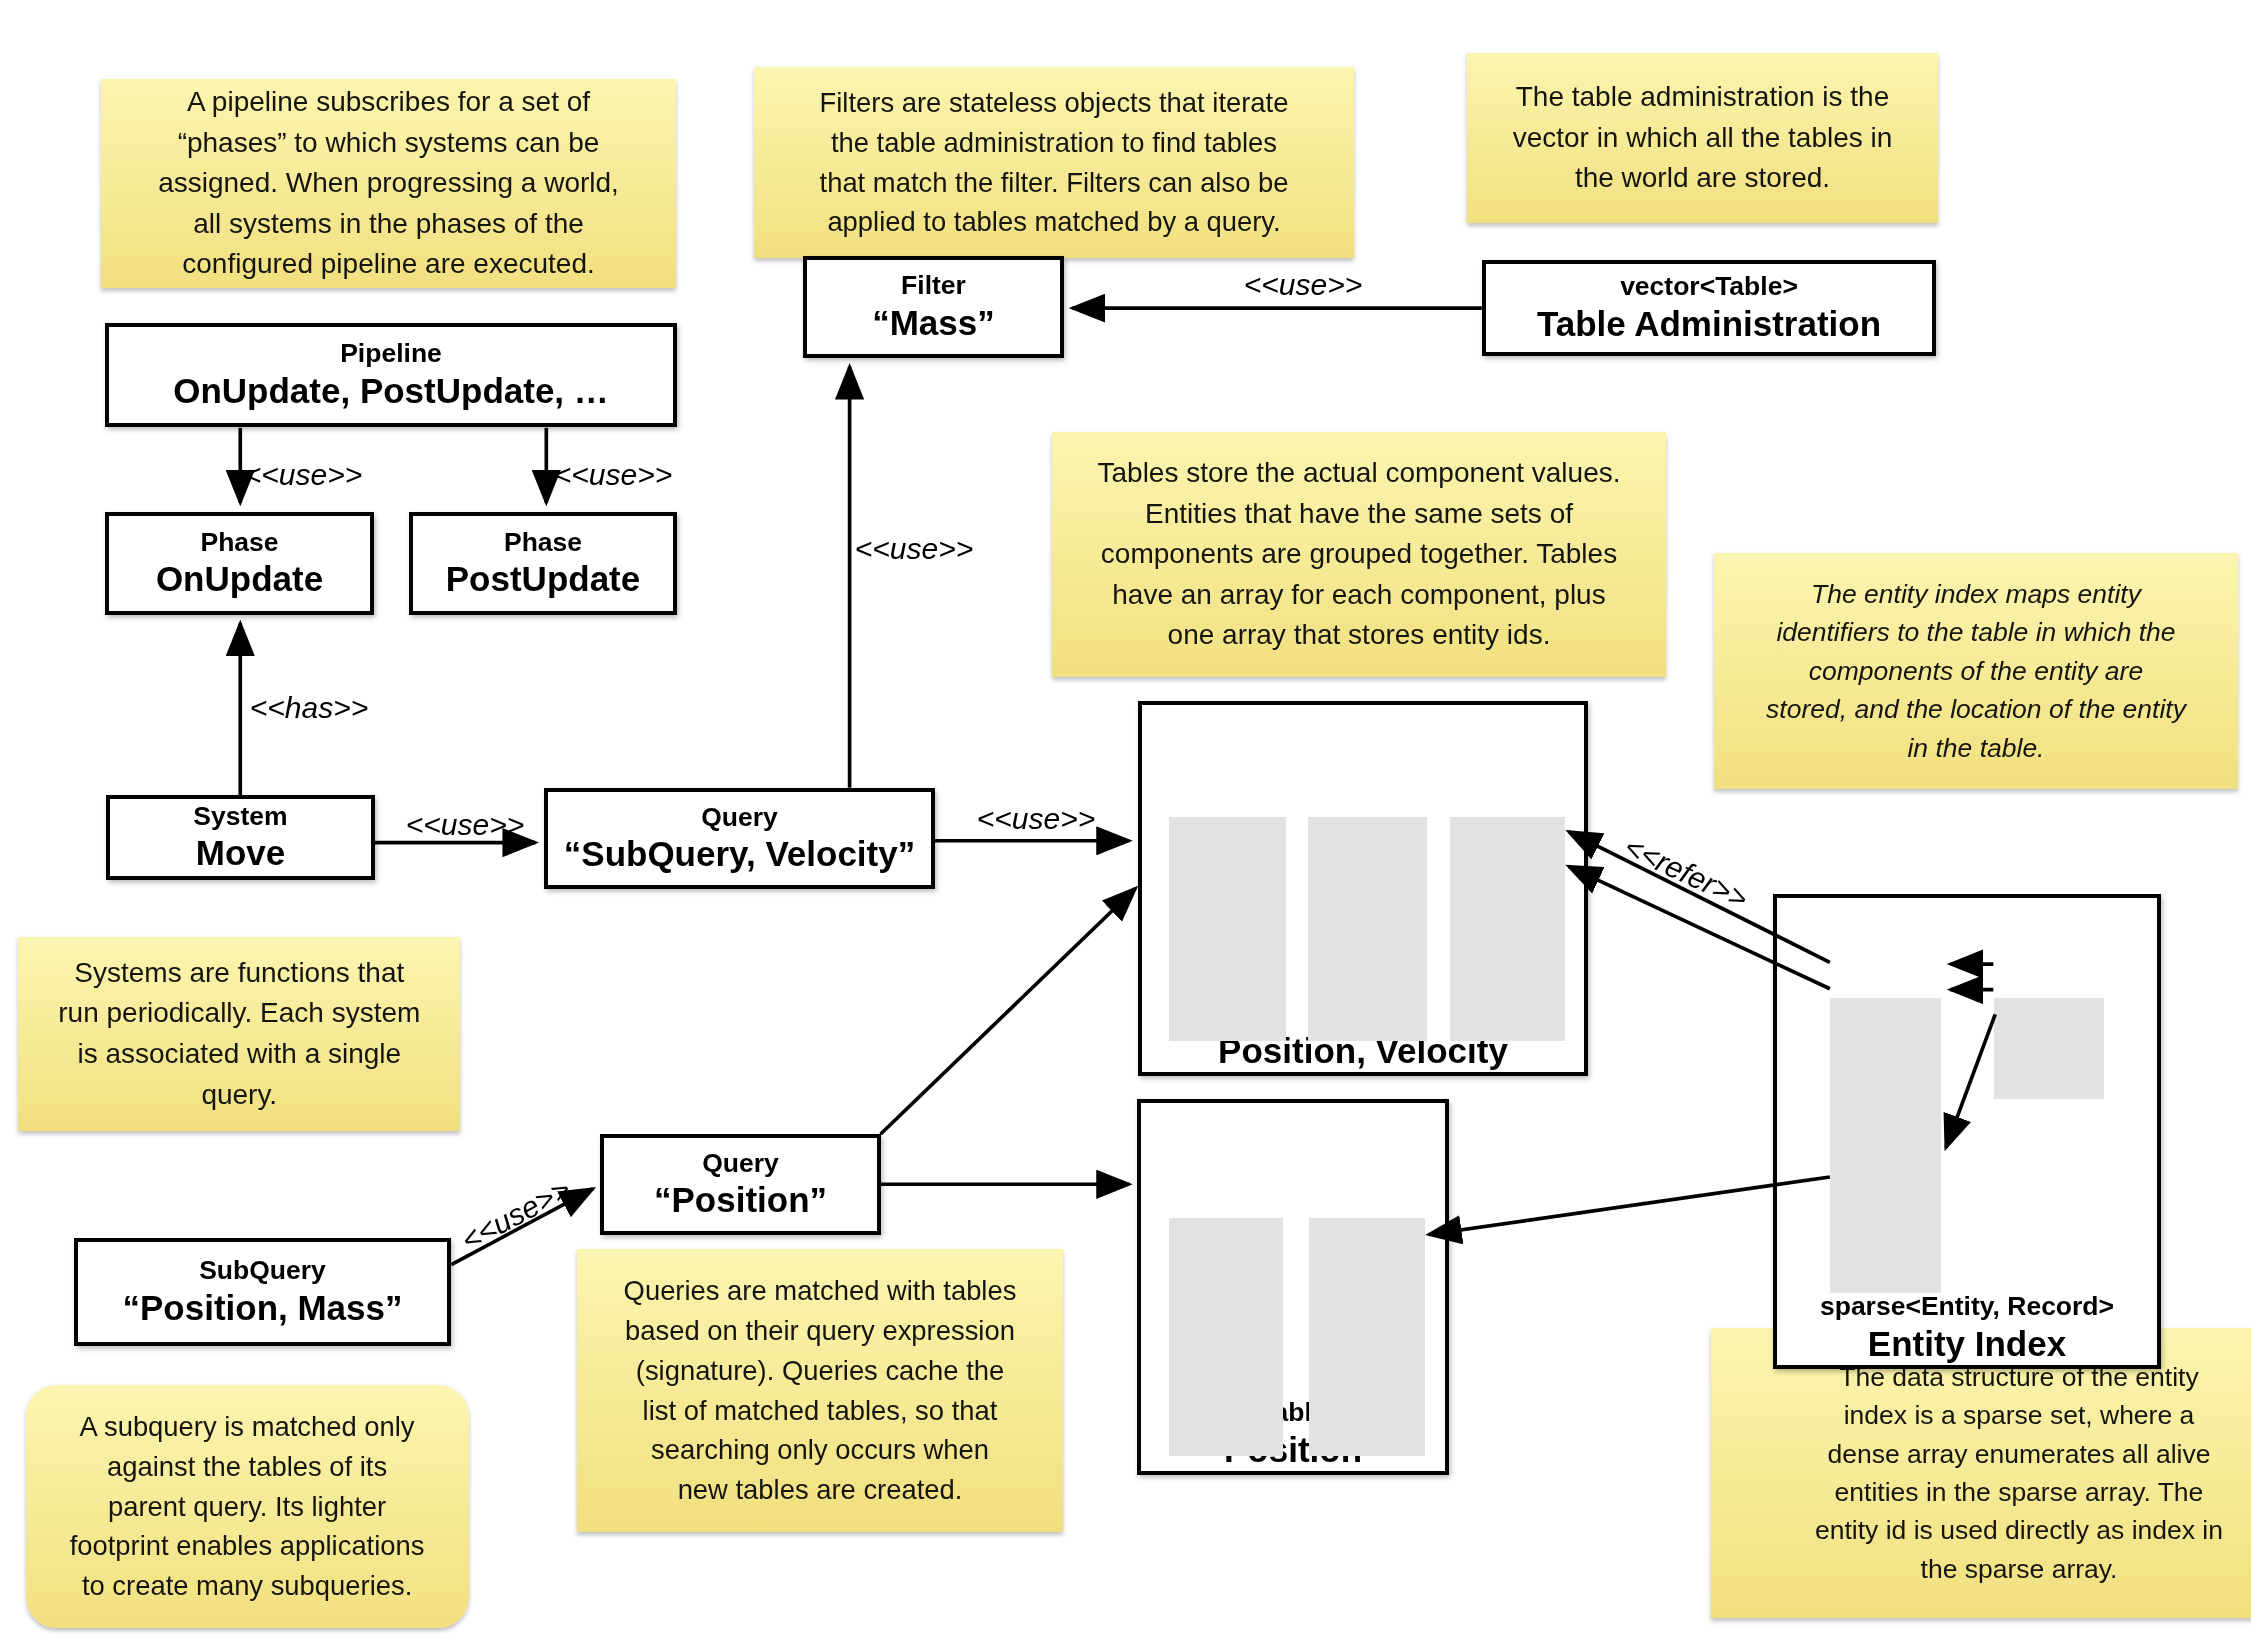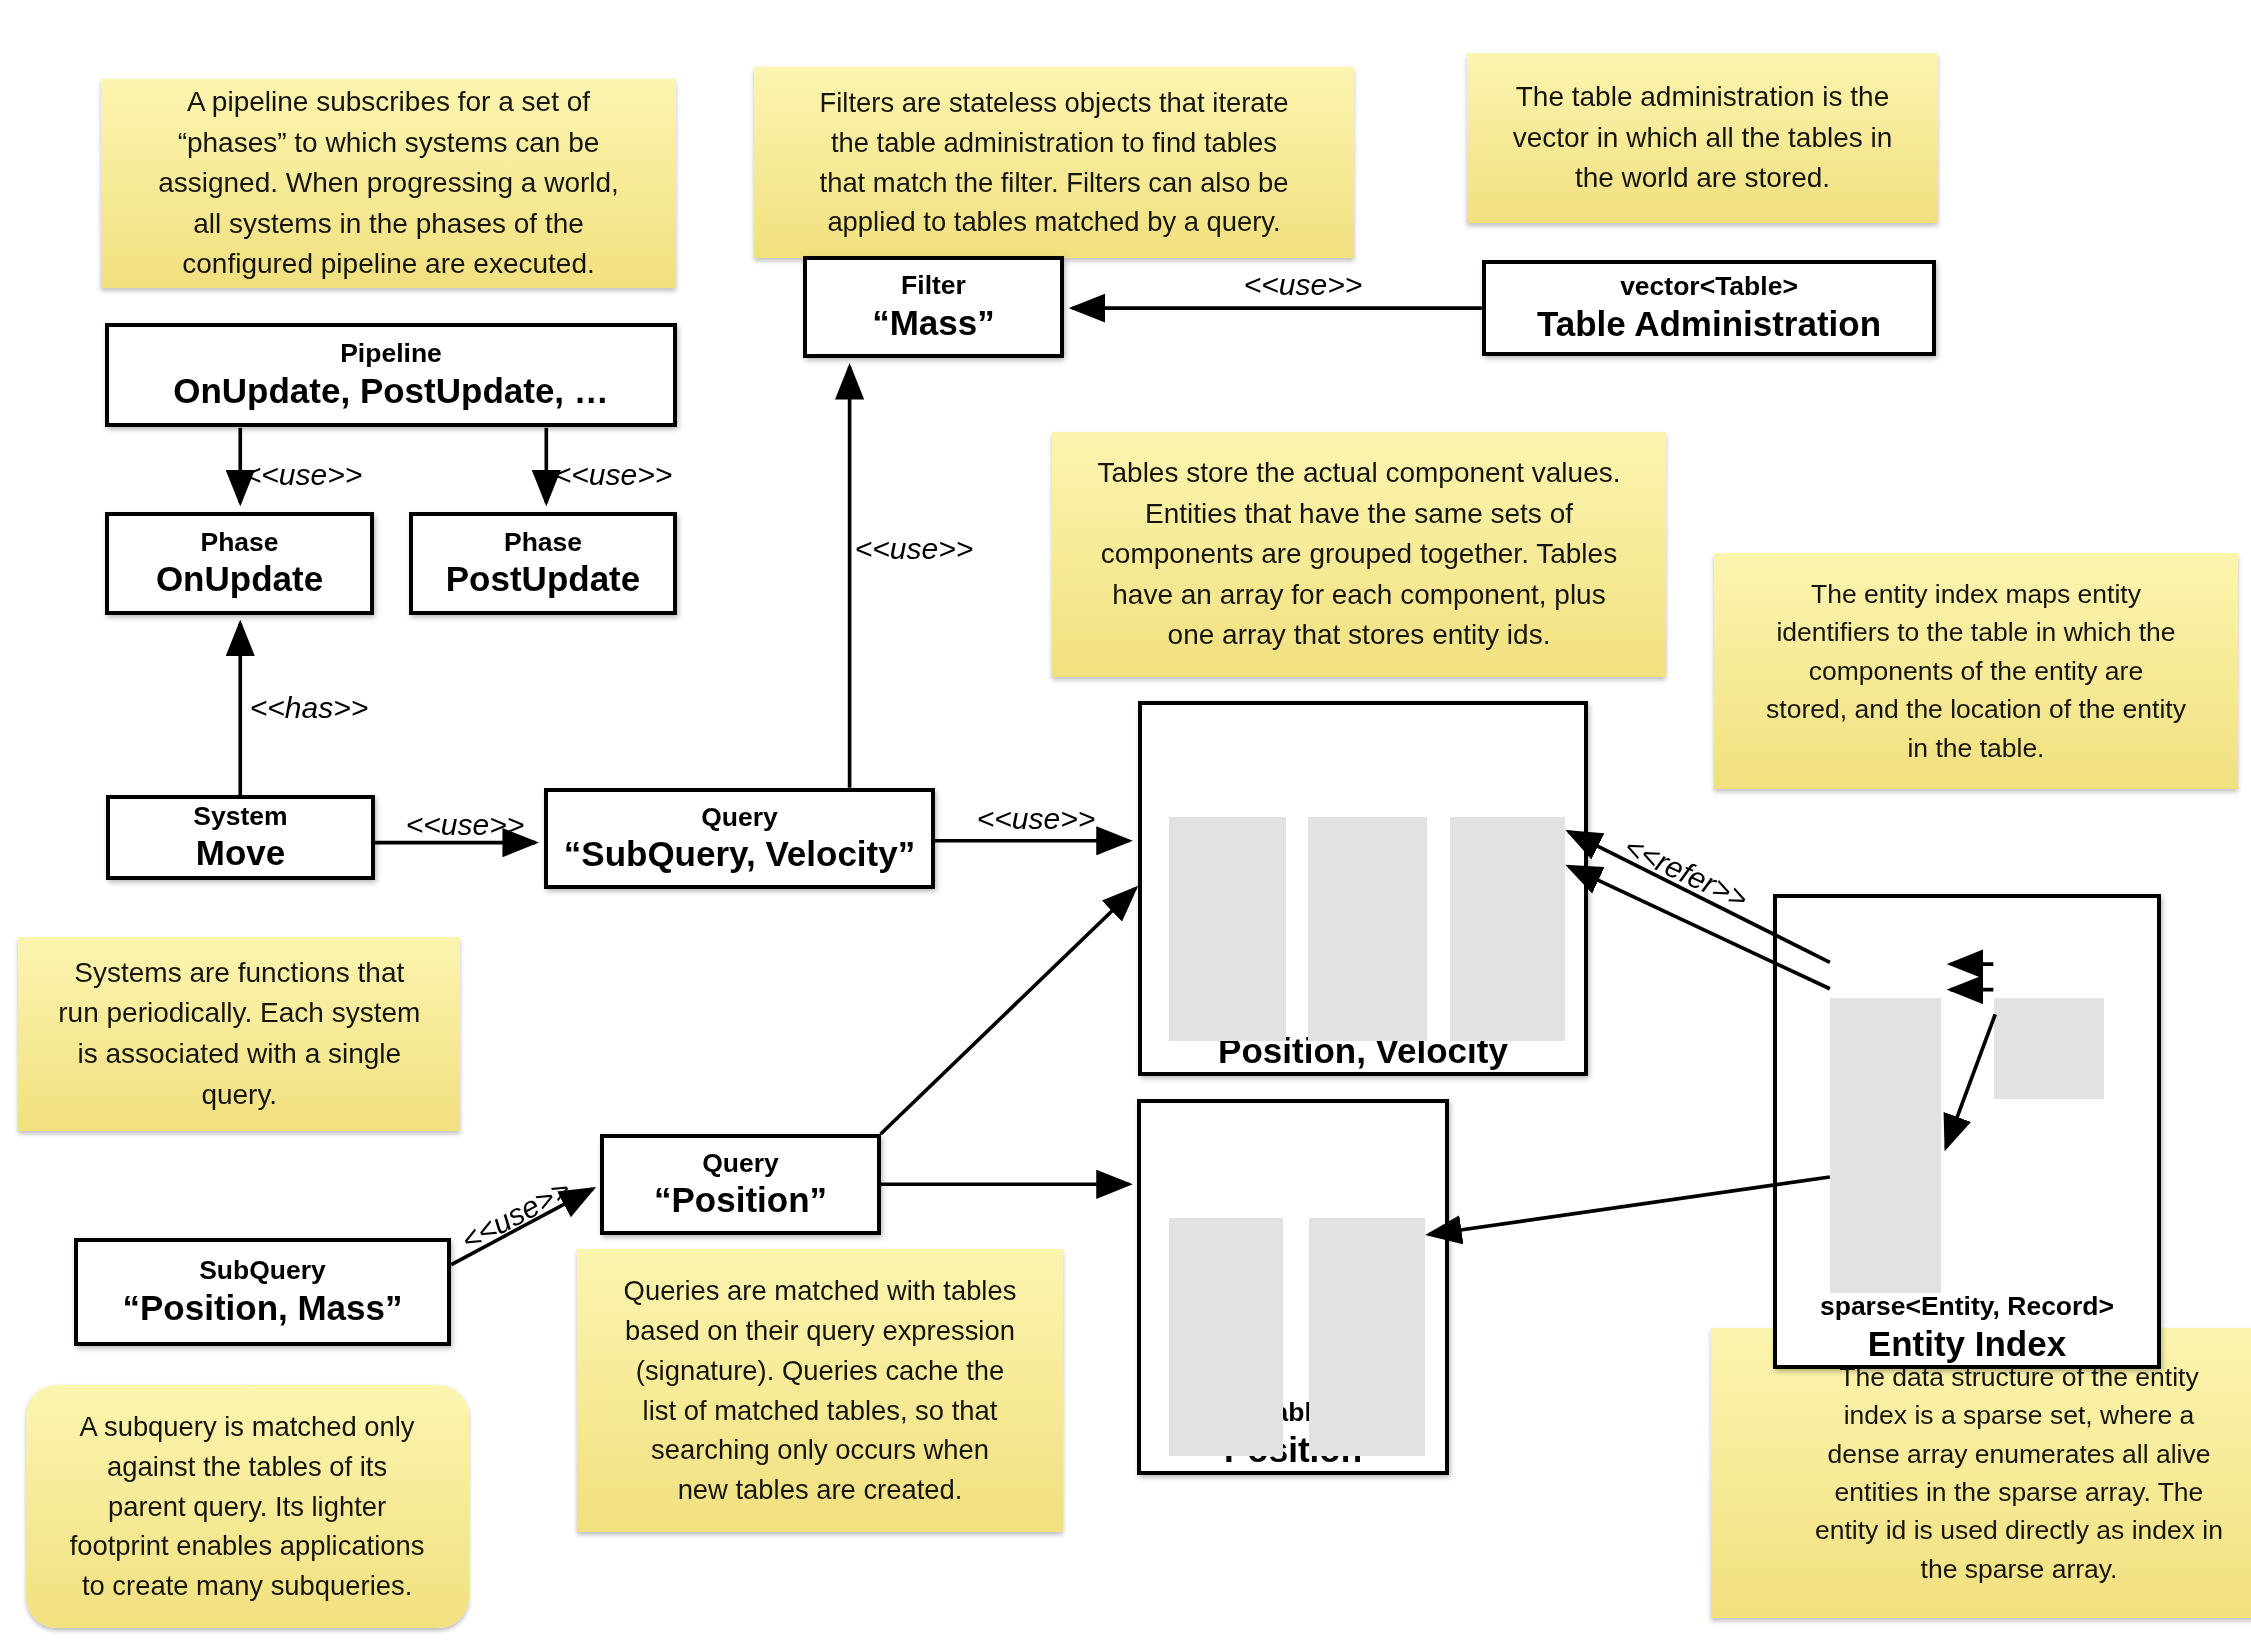--- a/index.html
+++ b/index.html
@@ -19,21 +19,21 @@
     text-align:center;
     color:#15150f;
     font-size:27.4px;line-height:1.45;
     white-space:pre-line;
     padding:5.5px 9.1px;box-sizing:border-box;
   }
   .n-pipeline    {left:101px;top:79px;  width:575px;height:209px;font-size:28px;}
   .n-filters     {left:754px;top:28px;  width:600px;height:191px;margin-top:39px;}
   .n-table-admin {left:1467px;top:53px; width:471px;height:170px;font-size:28px;}
   .n-tables      {left:1052px;top:432px;width:614px;height:245px;font-size:28px;}
-  .n-entity-index{left:1714px;top:553px;width:524px;height:236px;font-size:26.5px;}
+  .n-entity-index{left:1714px;top:553px;width:524px;height:236px;font-size:26.5px;font-style:italic;}
   .n-systems     {left:18.3px;top:937px; width:442px;height:194px;font-size:28px;}
   .n-queries     {left:577px;top:1249px;width:486px;height:283px;}
   .n-subquery    {left:25.6px;top:1385px; width:443px;height:243px;border-radius:31px;}
   .n-sparse-set  {left:1711px;top:1328px;width:616px;height:290px;font-size:26.5px;}
 
   
   .box{
     position:absolute;
     background:var(--box-bg,#ffffff);
     border:4.6px solid var(--line,#000);

